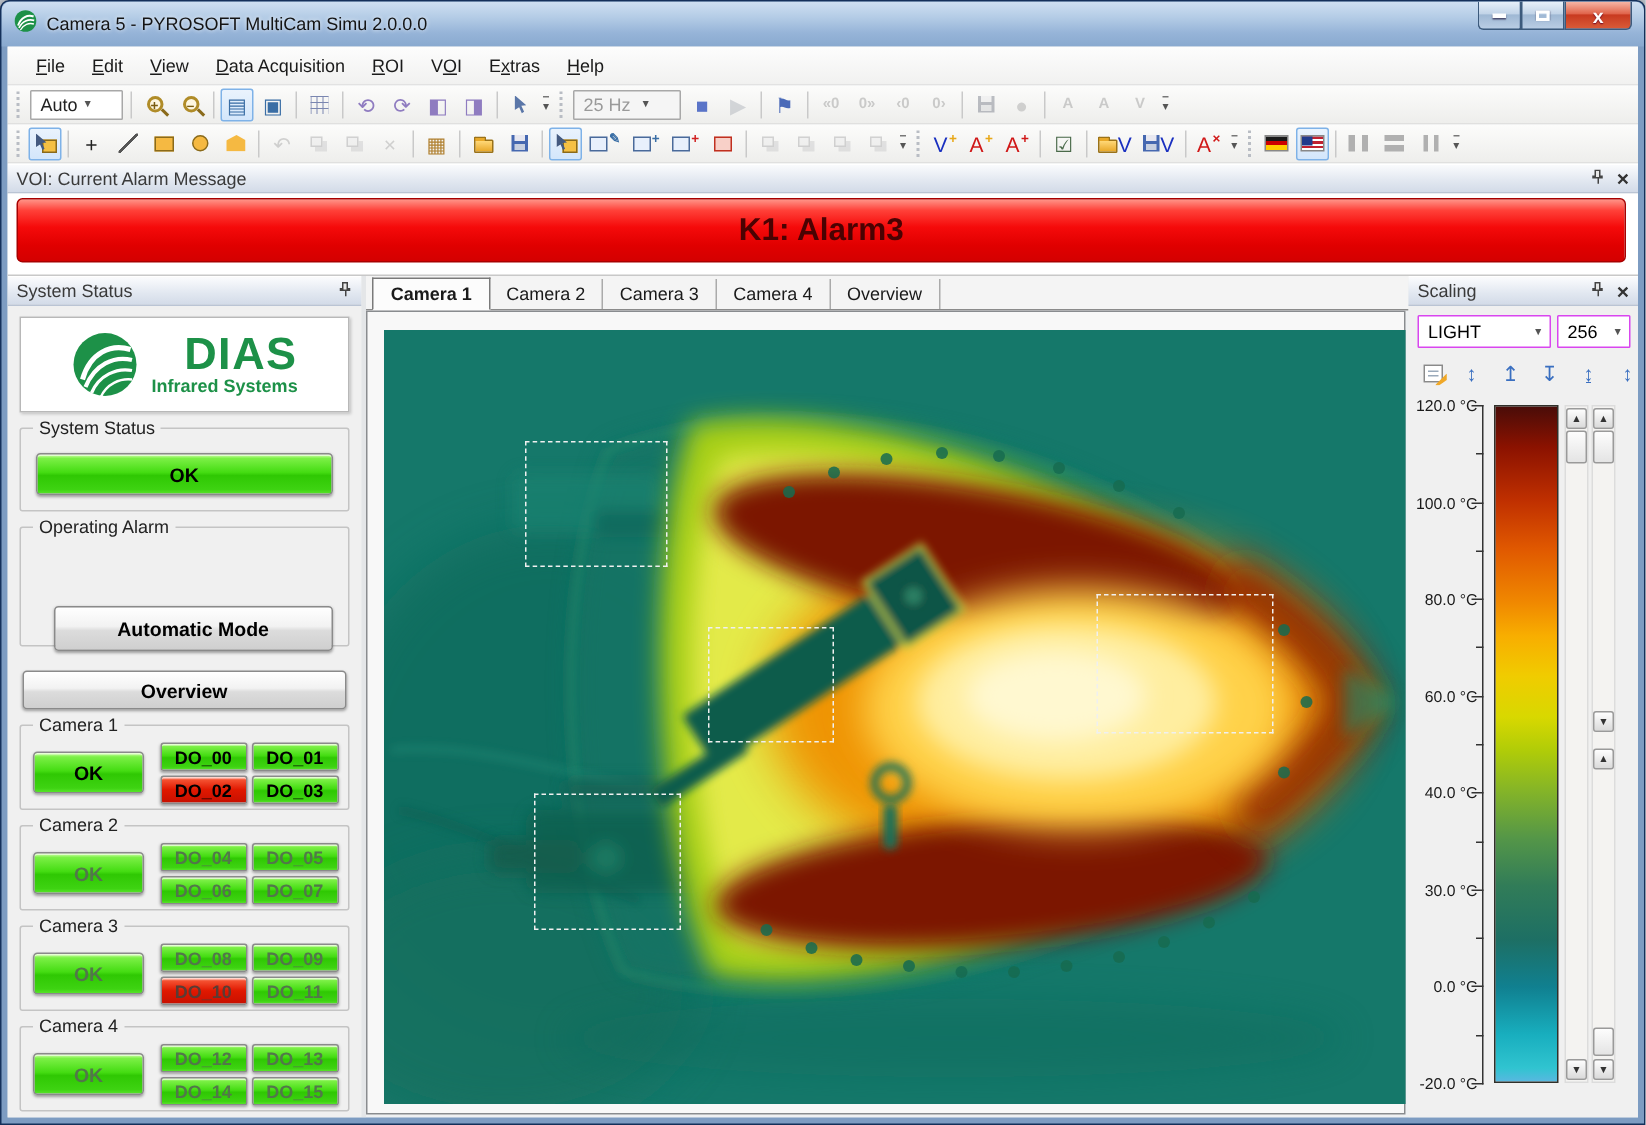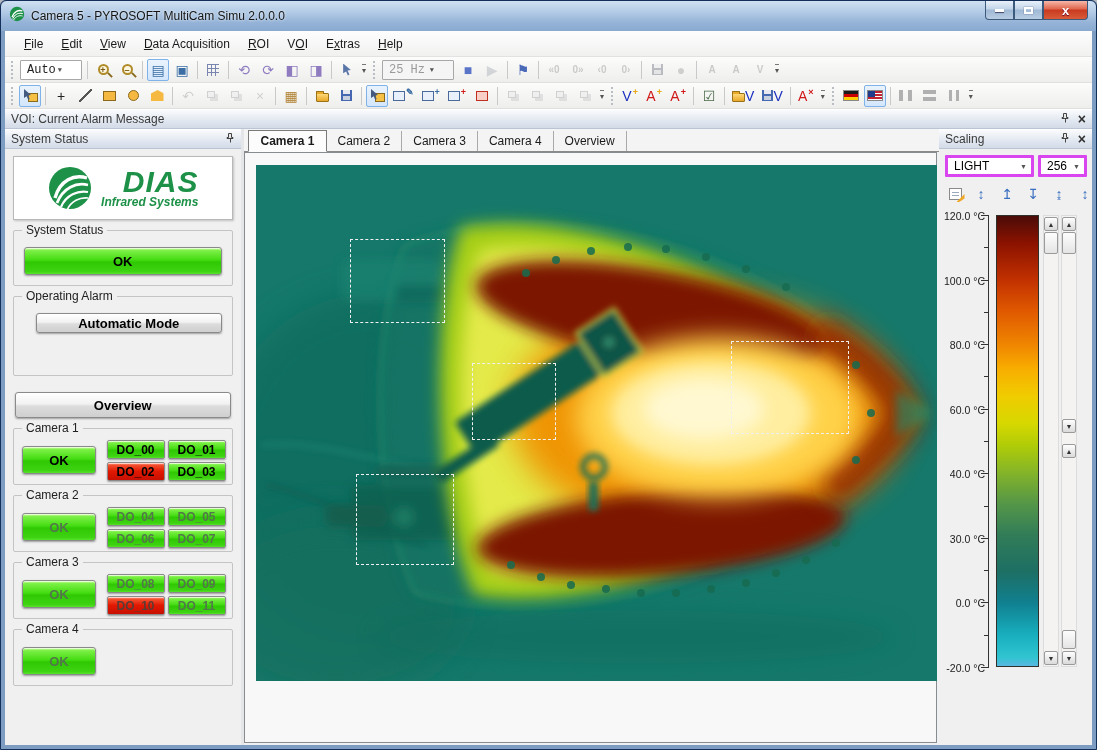--- a/index.html
+++ b/index.html
@@ -25,21 +25,21 @@
   .toolbar{height:26px;background:linear-gradient(180deg,#fcfcfb,#eeeeec);display:flex;align-items:center;padding-left:2px;border-bottom:1px solid #e0e0df;}
   .tb-grip{width:5px;height:18px;margin:0 3px;background:repeating-linear-gradient(180deg,#b9bdc4 0 2px,transparent 2px 4px);background-size:2px 100%;background-repeat:no-repeat;background-position:1px 0;}
   .tb-sep{width:1px;height:18px;background:#c9c9c9;margin:0 3px;}
   .tb-btn{min-width:22px;height:22px;margin:0 1px;border:1px solid transparent;border-radius:2px;display:flex;align-items:center;justify-content:center;position:relative;padding:0 2px;}
   .tb-btn.active{border-color:#7eb2e8;background:linear-gradient(180deg,#eaf3fd,#d3e6fb);}
   .tb-btn.disabled{opacity:.4;filter:grayscale(.8);}
   .tb-btn .glyph{font-size:14px;line-height:1;}
   .tb-btn .glyph.small{font-size:10px;font-weight:bold;}
   .tb-btn .badge{font-size:9px;font-weight:bold;margin-left:1px;margin-top:-8px;}
   .tb-ovf{font-size:8px;color:#555;border-top:1px solid #777;margin:0 3px;line-height:1.4;height:12px;align-self:center;}
-  .tb-combo{height:20px;border:1px solid #a8a8a8;background:#fff;display:flex;align-items:center;justify-content:space-between;padding:0 19px 0 6px;font-size:12px;color:#222;margin:0 2px;border-radius:1px;font-family:Liberation Mono, monospace;}
+  .tb-combo{height:20px;border:1px solid #a8a8a8;background:#fff;display:flex;align-items:center;justify-content:space-between;padding:0 19px 0 6px;font-size:12px;color:#222;margin:0 2px;border-radius:1px;}
   .tb-combo.disabled{color:#9a9a9a;background:#f5f5f5;}
   .cb-arr{font-size:7px;color:#555;}
   
   .shp{display:inline-block;}
   .shp-mag-plus,.shp-mag-minus{width:11px;height:11px;border:2px solid #b08c28;border-radius:50%;position:relative;background:#fdf6e0;font-size:9px;font-weight:bold;color:#7a5c10;text-align:center;line-height:8px;}
   .shp-mag-plus::before{content:"+";}
   .shp-mag-minus::before{content:"–";}
   .shp-mag-plus::after,.shp-mag-minus::after{content:"";position:absolute;width:6px;height:2px;background:#8a6a1a;transform:rotate(45deg);right:-6px;bottom:-3px;}
   .shp-cursor{width:11px;height:12px;background:#5a76a8;clip-path:polygon(15% 0,85% 55%,55% 58%,72% 92%,58% 100%,42% 66%,15% 82%);}
   .shp-cursor-box{width:15px;height:13px;position:relative;}
@@ -73,56 +73,56 @@
   .pin-ic{display:inline-block;}
   .close-ic{font-size:14px;font-weight:bold;line-height:1;color:#333;}
   .voi-body{height:55px;background:#fff;padding:3px 8px 8px 6px;border-bottom:1px solid #c8c8c8;}
   .alarm-banner{height:100%;border-radius:4px;background:linear-gradient(180deg,#ff9488 0%,#ff4038 18%,#f50a0a 45%,#e00000 75%,#d40000 100%);border:1px solid #a80000;display:flex;align-items:center;justify-content:center;}
   .alarm-text{font-size:21px;font-weight:bold;color:#4a0202;}
   
   .workspace{flex:1;display:flex;overflow:hidden;}
   .sidebar{width:236px;display:flex;flex-direction:column;background:#f0f0f0;}
   .sidebar-content{flex:1;padding:7px 8px 0 8px;overflow:hidden;}
   .logo-box{height:64px;background:#fff;border:1px solid #b8b8b8;box-shadow:1px 1px 2px rgba(0,0,0,.2);display:flex;align-items:center;justify-content:center;margin-bottom:10px;}
-  .logo-txt{margin-left:8px;display:flex;flex-direction:column;align-items:flex-end;font-style:italic;}
+  .logo-txt{margin-left:8px;display:flex;flex-direction:column;align-items:flex-end;}
   .logo-brand{font-size:30px;font-weight:bold;color:#1d9148;line-height:.9;letter-spacing:1px;}
   .logo-sub{font-size:12px;font-weight:bold;color:#1d9148;}
   .group{position:relative;border:1px solid #c4c4c4;border-radius:2px;margin:10px 0 0 0;background:transparent;}
   .legend{position:absolute;top:-8px;left:8px;background:#f0f0f0;padding:0 4px;font-size:12px;color:#222;}
   .btn{display:flex;align-items:center;justify-content:center;border:1px solid #8a8a8a;border-radius:3px;font-weight:bold;font-size:13px;color:#000;box-shadow:0 1px 2px rgba(0,0,0,.35),inset 0 1px 0 rgba(255,255,255,.55);}
   .btn-green{background:linear-gradient(180deg,#d6ffb0 0%,#7cf046 10%,#44dc12 46%,#2fc803 54%,#3ed312 90%,#56e428 100%);}
   .btn-red{background:linear-gradient(180deg,#ffb0a0 0%,#f45030 12%,#e01800 50%,#c81000 100%);}
   .btn-yellow{background:linear-gradient(180deg,#fff6b0 0%,#ffe23c 12%,#fdd000 50%,#e9b900 100%);}
   .btn-white{background:linear-gradient(180deg,#ffffff,#f2f2f2 45%,#dcdcdc 55%,#cfcfcf);}
   .dim{color:#52774a;}
   .dim-red{color:#5a3c34;}
   .grp-status{height:56px;}
   .grp-status .btn{position:absolute;left:10px;right:10px;top:16px;height:28px;}
   .grp-opmode{height:80px;}
-  .grp-opmode .btn{position:absolute;left:22px;right:10px;height:20px;}
+  .grp-opmode .btn{position:absolute;left:22px;right:10px;height:30px;margin-top:36px;}
   .overview-btn{height:26px;margin:16px 2px 0 2px;}
   .cam-group{height:57px;}
   .cam-ok{position:absolute;left:8px;top:17px;width:74px;height:28px;}
   .do-grid{position:absolute;right:6px;top:11px;display:grid;grid-template-columns:58px 58px;grid-auto-rows:19px;gap:3px;}
   .do{font-size:12px;border-radius:2px;}
   
   .splitter{width:4px;background:#e4e6e8;}
   
   .center{width:696px;display:flex;flex-direction:column;}
   .tabstrip{height:23px;background:#f4f4f4;display:flex;align-items:flex-end;border-bottom:1px solid #8a8a8a;padding-left:4px;}
   .tab{font-size:12px;color:#1a1a1a;padding:3px 11px 3px 11px;border-right:1px solid #aaa;margin-bottom:0;}
   .tab.active{font-weight:bold;background:#fcfcfc;border:1px solid #7a7a7a;border-bottom:1px solid #fcfcfc;border-right:1px solid #7a7a7a;margin-bottom:-1px;}
   .imgpanel{flex:1;background:#f8f8f8;border:1px solid #898c8f;margin:0 2px 2px 0;position:relative;}
   .thermal{position:absolute;left:11px;top:12px;width:681px;height:516px;background:#15786a;overflow:hidden;}
   .thermal svg{display:block;}
   .roi{position:absolute;border:1px dashed #f0f0f0;}
   
   .scaling{width:153px;display:flex;flex-direction:column;background:#f0f0f0;}
   .combo-row{display:flex;gap:4px;padding:6px 5px 4px 6px;}
-  .combo{height:22px;border:3px solid #d946ef;background:#fff;display:flex;align-items:center;justify-content:space-between;padding:0 4px 0 6px;font-size:12px;border-radius:1px;}
+  .combo{height:22px;border:1px solid #d946ef;background:#fff;display:flex;align-items:center;justify-content:space-between;padding:0 4px 0 6px;font-size:12px;border-radius:1px;}
   .combo .cb-arr{font-size:7px;}
   .scale-toolbar{height:26px;display:flex;align-items:center;gap:4px;padding-left:5px;}
   .scale-toolbar .tb-btn{min-width:20px;height:20px;}
   .scale-area{flex:1;position:relative;}
   .axis-line{position:absolute;left:49px;top:8px;width:1px;height:453px;background:#333;}
   .colorbar{position:absolute;left:57px;top:8px;width:43px;height:452px;border:1px solid #30302a;}
   .tick{position:absolute;height:1px;background:#333;}
   .tick.major{left:42px;width:8px;}
   .tick.minor{left:45px;width:5px;}
   .tick-label{position:absolute;right:107px;transform:translateY(-5px);font-size:10.5px;color:#1a1a1a;white-space:nowrap;}
@@ -393,20 +393,25 @@
       </div>
 
     <div class="panel-header">
       <span>VOI: Current Alarm Message</span>
       <span class="ph-icons">
         <span class="pin-ic"><svg width="9" height="10" viewBox="0 0 9 10">
               <path d="M2.5,0.5 h3 v4 h1.5 v1 h-6 v-1 h1.5 z M4.5,5.5 v4" stroke="#444" stroke-width="1" fill="#e8e8e8"></path>
             </svg></span>
         <span class="close-ic">×</span>
       </span>
+    </div>
+    <div class="voi-body">
+      <div class="alarm-banner">
+        <span class="alarm-text" style="color: rgb(74, 2, 2);">K1: Alarm3</span>
+      </div>
     </div>
 
     <div class="workspace">
 
       <div class="sidebar">
         <div class="panel-header">
           <span>System Status</span>
           <span class="ph-icons">
             <span class="pin-ic"><svg width="9" height="10" viewBox="0 0 9 10">
                   <path d="M2.5,0.5 h3 v4 h1.5 v1 h-6 v-1 h1.5 z M4.5,5.5 v4" stroke="#444" stroke-width="1" fill="#e8e8e8"></path>
@@ -467,20 +472,26 @@
                 <div class="do-grid">
                   <div class="btn do btn-green dim">DO_08</div>
                   <div class="btn do btn-green dim">DO_09</div>
                   <div class="btn do btn-red dim-red">DO_10</div>
                   <div class="btn do btn-green dim">DO_11</div>
                 </div>
               </div>
               <div class="group cam-group">
                 <span class="legend">Camera 4</span>
                 <div class="btn btn-green cam-ok dim">OK</div>
+                <div class="do-grid">
+                  <div class="btn do btn-green dim">DO_12</div>
+                  <div class="btn do btn-green dim">DO_13</div>
+                  <div class="btn do btn-green dim">DO_14</div>
+                  <div class="btn do btn-green dim">DO_15</div>
+                </div>
               </div>
             </div>
         </div>
       </div>
 
       <div class="splitter"></div>
 
       <div class="center">
         <div class="tabstrip">
             <div class="tab active">Camera 1</div>

